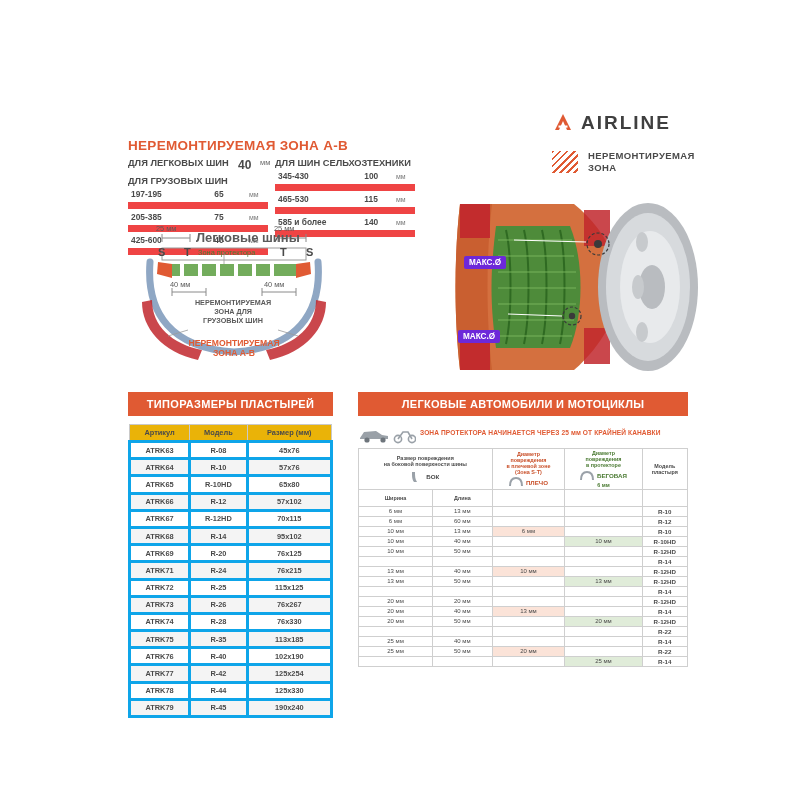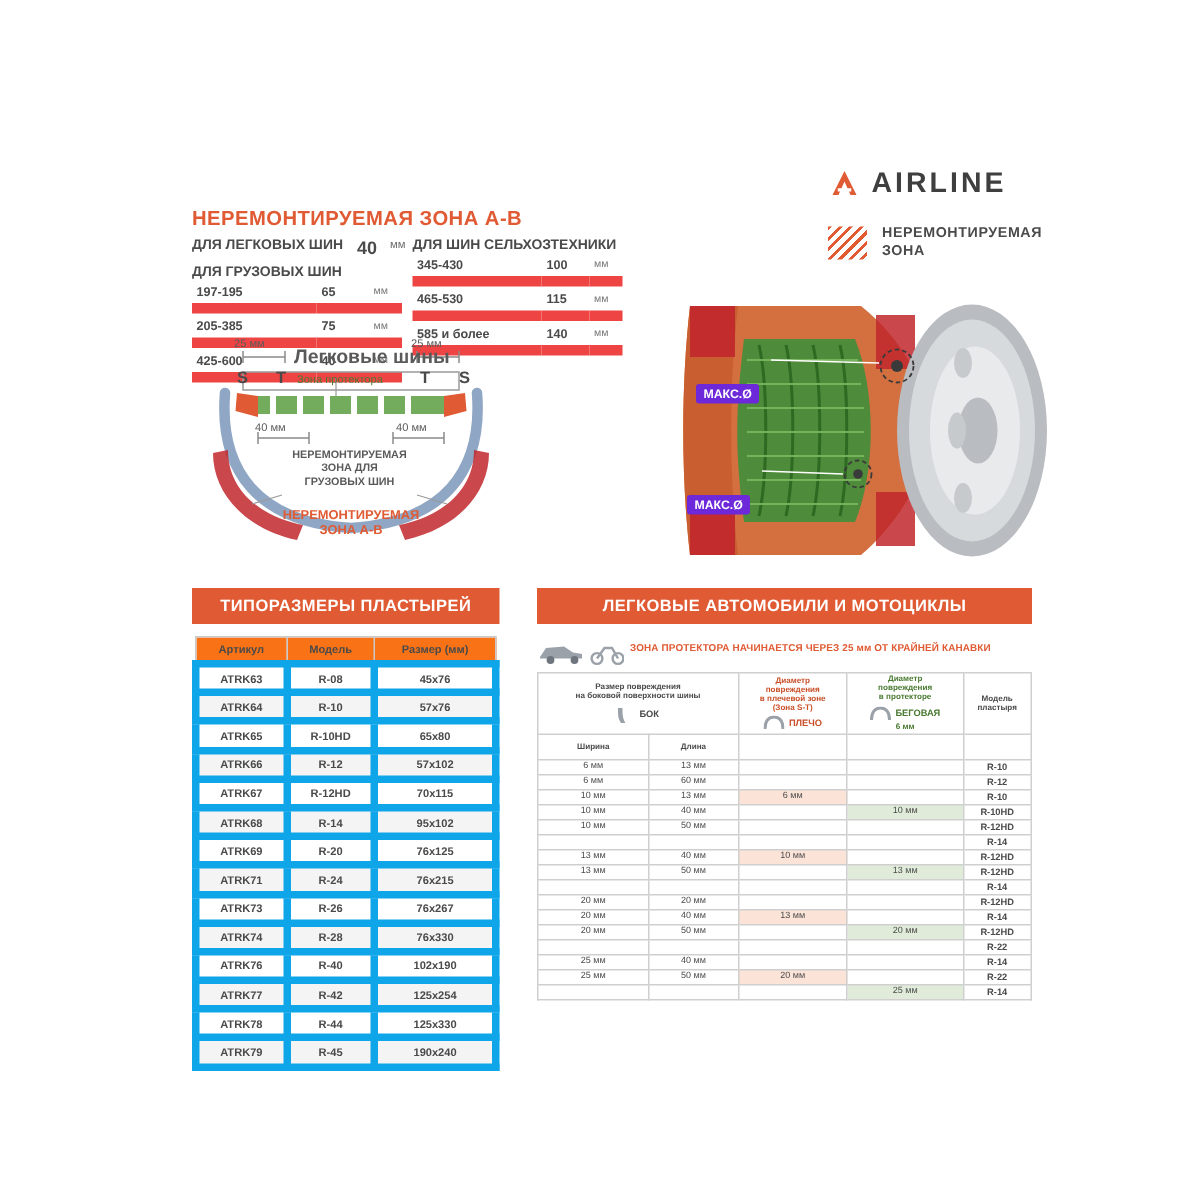--- a/index.html
+++ b/index.html
@@ -46,22 +46,22 @@
   .maxd{position:absolute;font-size:8.2px;font-weight:bold;color:#fff;background:#6d28d9;padding:2px 5px;border-radius:2px;margin-top:28px;}
 
   
   .sechdr{position:absolute;background:#e05a33;color:#fff;font-size:11px;font-weight:bold;
           display:flex;align-items:center;justify-content:center;letter-spacing:.3px;}
   #hdr-left{left:128px;top:392px;width:205px;height:24px;}
   #hdr-right{left:358px;top:392px;width:330px;height:24px;}
 
   
   table.sizes{position:absolute;left:128px;top:424px;width:205px;border-collapse:collapse;font-size:7.6px;color:#4a4a4a;}
-  table.sizes th{border:1px solid #c9c9c9;background:#f97316;font-size:7.4px;font-weight:bold;padding:3px 2px;}
-  table.sizes td{border:5px solid #0ea5e9;text-align:center;padding:2.6px 2px;font-weight:bold;font-size:7.4px;}
+  table.sizes th{border:1px solid #c9c9c9;background:#eab308;font-size:7.4px;font-weight:bold;padding:3px 2px;}
+  table.sizes td{border:3px solid #0ea5e9;text-align:center;padding:2.6px 2px;font-weight:bold;font-size:7.4px;}
   table.sizes tr:nth-child(even) td{background:#f4f4f4;}
 
   
   .carsline{position:absolute;left:358px;top:424px;width:330px;height:20px;}
   .carsline .txt{position:absolute;left:62px;top:5px;font-size:6.6px;font-weight:bold;color:#e05a33;letter-spacing:.1px;}
 
   table.matrix{position:absolute;left:358px;top:448px;width:330px;border-collapse:collapse;font-size:6px;color:#4a4a4a;}
   table.matrix td,table.matrix th{border:1px solid #cfcfcf;text-align:center;vertical-align:middle;padding:1px;}
   table.matrix .hd{font-size:5.4px;font-weight:bold;line-height:1.15;height:34px;}
   table.matrix .hd2{font-size:5.4px;font-weight:bold;height:14px;}
@@ -306,28 +306,38 @@
           <td>ATRK69</td>
           <td>R-20</td>
           <td>76х125</td>
         </tr>
         <tr>
           <td>ATRK71</td>
           <td>R-24</td>
           <td>76х215</td>
         </tr>
         <tr>
+          <td>ATRK72</td>
+          <td>R-25</td>
+          <td>115х125</td>
+        </tr>
+        <tr>
           <td>ATRK73</td>
           <td>R-26</td>
           <td>76х267</td>
         </tr>
         <tr>
           <td>ATRK74</td>
           <td>R-28</td>
           <td>76х330</td>
+        </tr>
+        <tr>
+          <td>ATRK75</td>
+          <td>R-35</td>
+          <td>113х185</td>
         </tr>
         <tr>
           <td>ATRK76</td>
           <td>R-40</td>
           <td>102х190</td>
         </tr>
         <tr>
           <td>ATRK77</td>
           <td>R-42</td>
           <td>125х254</td>

